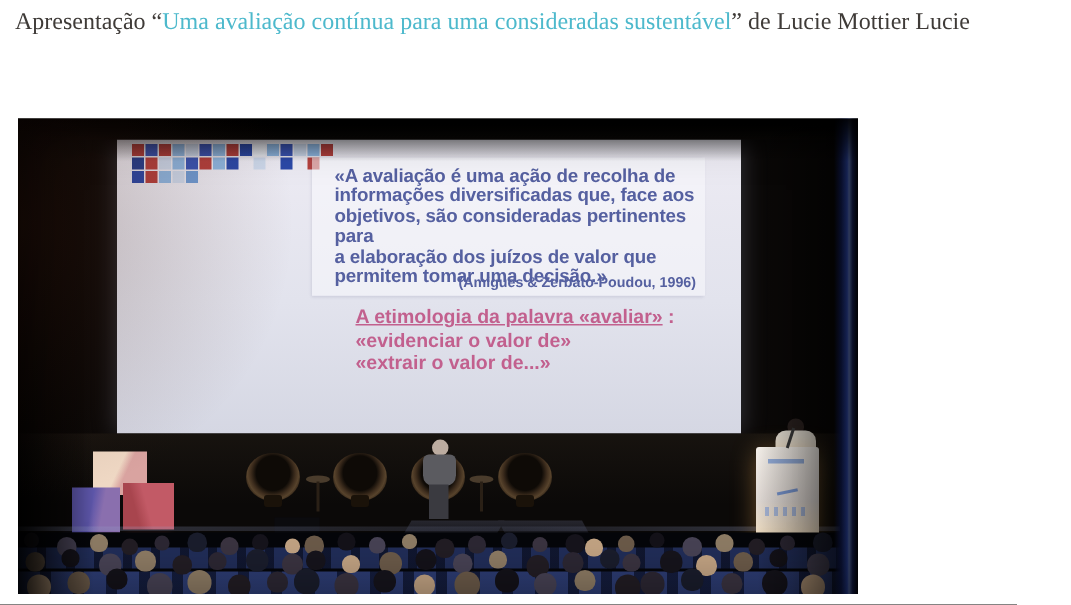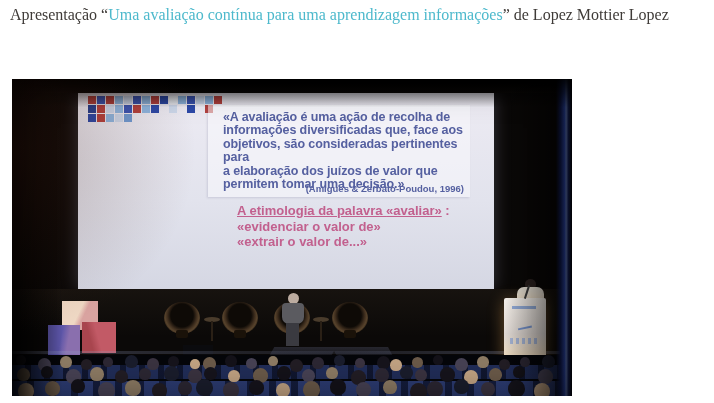--- a/index.html
+++ b/index.html
@@ -91,21 +91,21 @@
           background:linear-gradient(90deg,rgba(10,15,40,0) 0%,#16246a 30%,#3a5cd8 55%,#7e9cf0 63%,#1c2a6e 78%,#05060a 100%);}
   .vignette{position:absolute;inset:0;z-index:5;pointer-events:none;
             background:radial-gradient(circle at 0% 22%,rgba(70,30,15,.28),transparent 30%),
                        linear-gradient(90deg,rgba(0,0,0,.88) 0,rgba(0,0,0,0) 9%,rgba(0,0,0,0) 88%,rgba(0,0,0,.55) 97%),
                        linear-gradient(180deg,rgba(0,0,0,.85) 0,rgba(0,0,0,0) 9%);
             box-shadow:inset 0 0 40px rgba(0,0,0,.45);}
 </style>
 </head>
 <body>
 
-<p class="heading"><span>Apresentação “</span><a class="title-link" href="#">Uma avaliação contínua para uma aprendizagem informações</a><span>” de Lopez Mottier Lopez</span></p>
+<p class="heading"><span>Apresentação “</span><a class="title-link" href="#">Uma avaliação contínua para uma consideradas sustentável</a><span>” de Lucie Mottier Lucie</span></p>
 
 <div class="video">
   <div class="topband"></div>
 
   <div class="screen">
     <div class="mosaic">
         <i class="msq" style="left: 0px; top: 0px; background: rgb(181, 65, 62);"></i>
         <i class="msq" style="left: 9px; top: 0px; background: rgb(59, 85, 181);"></i>
         <i class="msq" style="left: 18px; top: 0px; background: rgb(181, 65, 62);"></i>
         <i class="msq" style="left: 27px; top: 0px; background: rgb(143, 183, 226);"></i>

